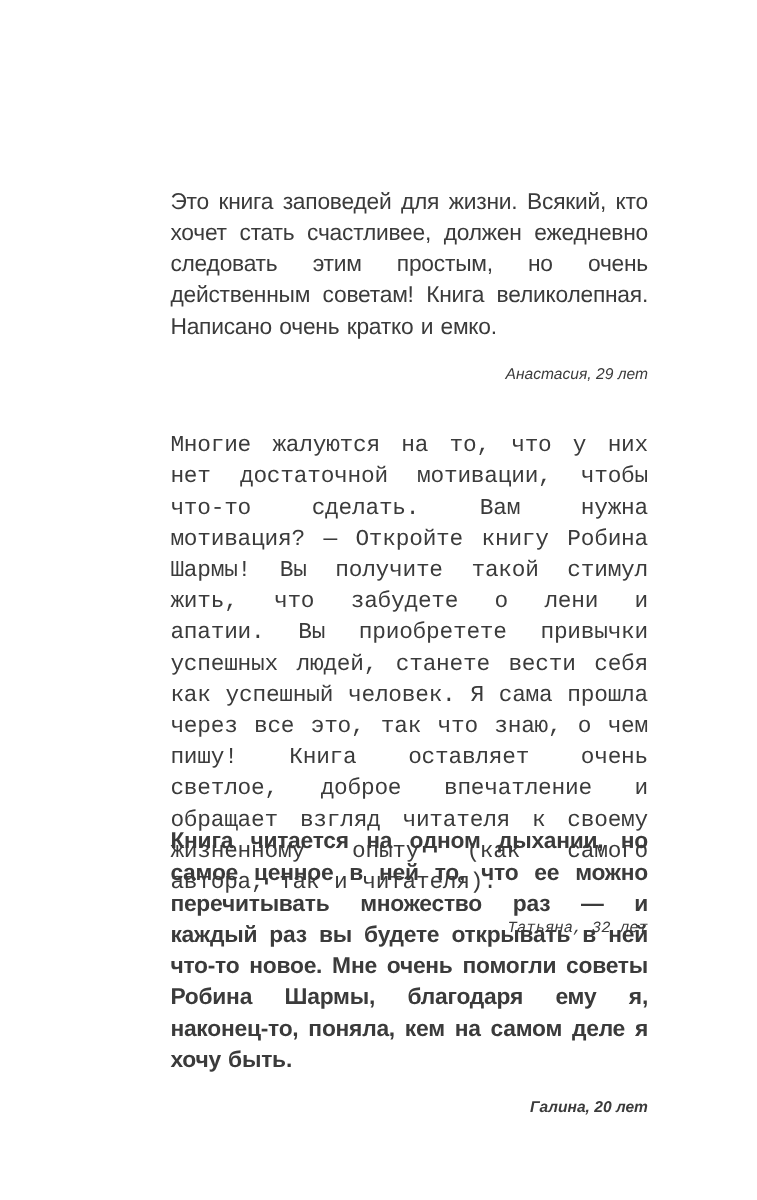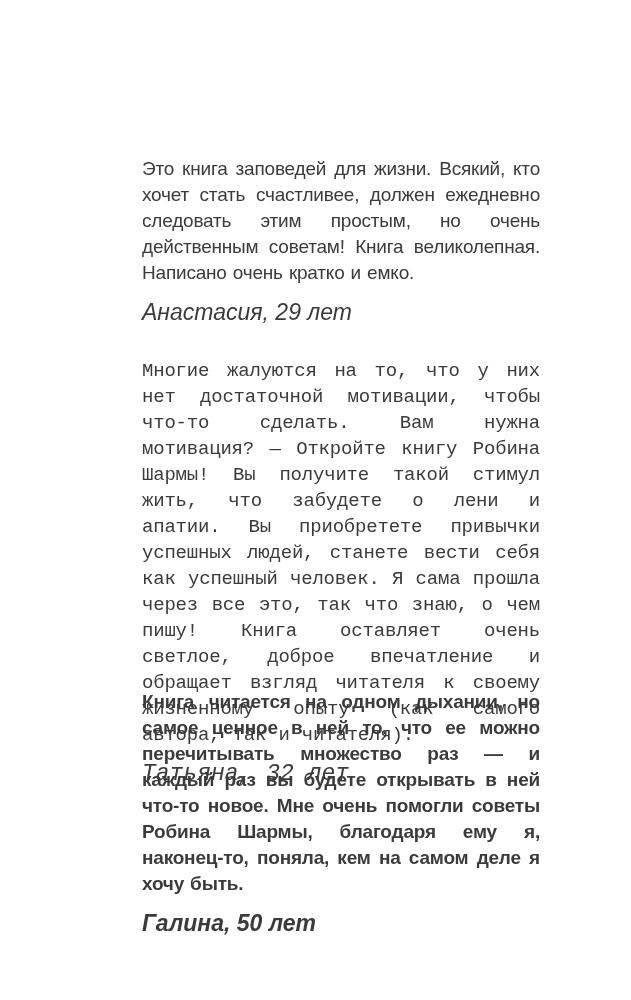--- a/index.html
+++ b/index.html
@@ -33,40 +33,40 @@
     color: #3b3b3b;
     text-align: justify;
     letter-spacing: -0.2px;
     word-spacing: 1px;
     hyphens: auto;
     -webkit-hyphens: auto;
   }
 
   .review-author {
     margin-top: 3px;
-    font-size: 23px;
+    font-size: 13px;
     line-height: 26px;
     color: #3b3b3b;
     font-style: italic;
-    text-align: left;
+    text-align: right;
   }
 </style>
 </head>
 <body>
 
 <div class="page">
 
   <div class="review review-1">
     <p class="review-text">Это книга заповедей для жизни. Всякий, кто хочет стать счастливее, должен ежедневно следовать этим простым, но очень действенным советам! Книга великолепная. Написано очень кратко и емко.</p>
     <div class="review-author">Анастасия, 29 лет</div>
   </div>
 
   <div class="review review-2">
     <p class="review-text">Многие жалуются на то, что у них нет достаточной мотивации, чтобы что-то сделать. Вам нужна мотивация? — Откройте книгу Робина Шармы! Вы получите такой стимул жить, что забудете о лени и апатии. Вы приобретете привычки успешных людей, станете вести себя как успешный человек. Я сама прошла через все это, так что знаю, о чем пишу! Книга оставляет очень светлое, доброе впечатление и обращает взгляд читателя к своему жизненному опыту (как самого автора, так и читателя).</p>
     <div class="review-author">Татьяна, 32 лет</div>
   </div>
 
   <div class="review review-3">
     <p class="review-text">Книга читается на одном дыхании, но самое ценное в ней то, что ее можно перечитывать множество раз — и каждый раз вы будете открывать в ней что-то новое. Мне очень помогли советы Робина Шармы, благодаря ему я, наконец-то, поняла, кем на самом деле я хочу быть.</p>
-    <div class="review-author">Галина, 50 лет</div>
+    <div class="review-author">Галина, 20 лет</div>
   </div>
 
 </div>
 
 </body></html>

